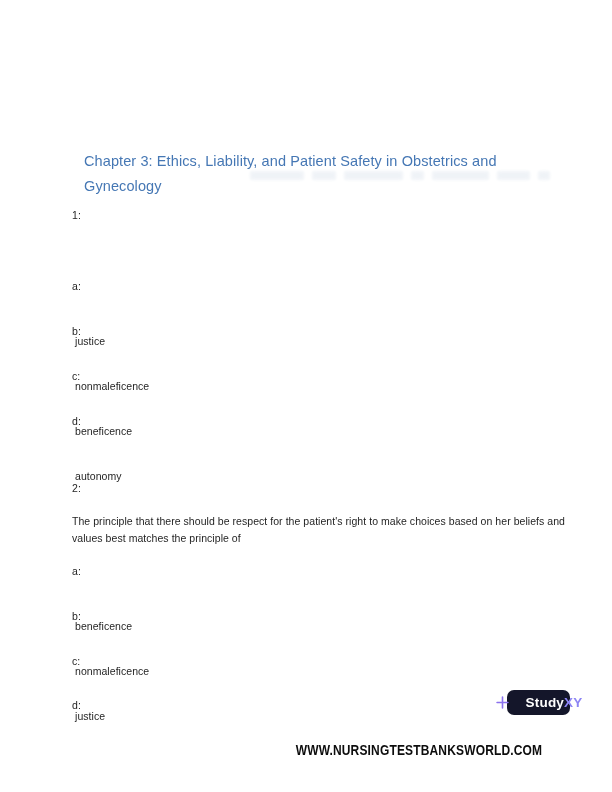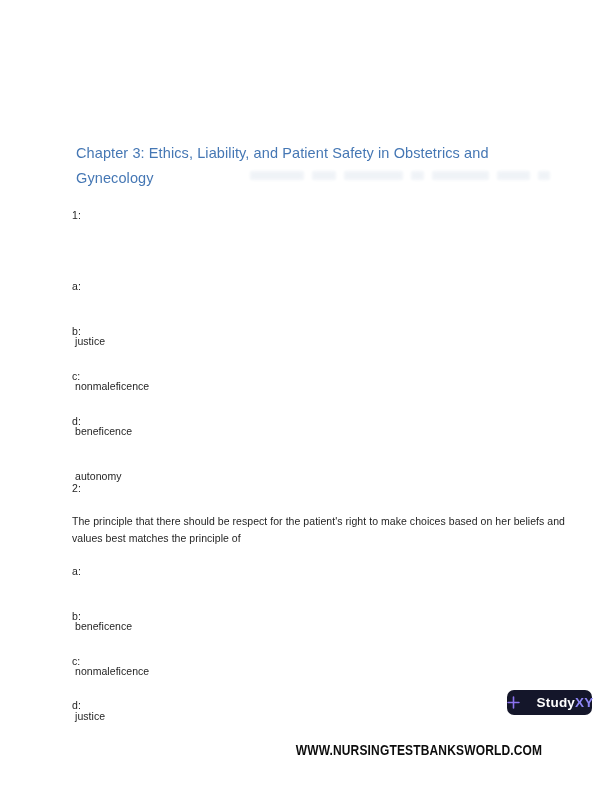--- a/index.html
+++ b/index.html
@@ -11,21 +11,21 @@
     background: #ffffff;
     overflow: hidden;
     font-family: "Liberation Sans", sans-serif;
     color: #1f1f1f;
   }
   .title {
     position: absolute;
     left: 76px;
     top: 141px;
     width: 474px;
-    margin: 0;
+    margin: 8px;
     font-size: 14.5px;
     line-height: 25px;
     font-weight: 400;
     color: #4577b4;
     letter-spacing: 0.1px;
   }
   .ghost {
     position: absolute;
     left: 250px;
     top: 169px;
@@ -50,21 +50,21 @@
     font-size: 10.5px;
     line-height: 17px;
     letter-spacing: 0.05px;
     color: #1f1f1f;
   }
   .ln.val { left: 75px; margin-top: 32px; }
   .badge {
     position: absolute;
     left: 507px;
     top: 690px;
-    width: 85px;
+    width: 63px;
     height: 25px;
     background: #14162a;
     border-radius: 7px;
     display: flex;
     align-items: center;
     justify-content: center;
     gap: 16px;
     box-sizing: border-box;
   }
   .badge .brand {

